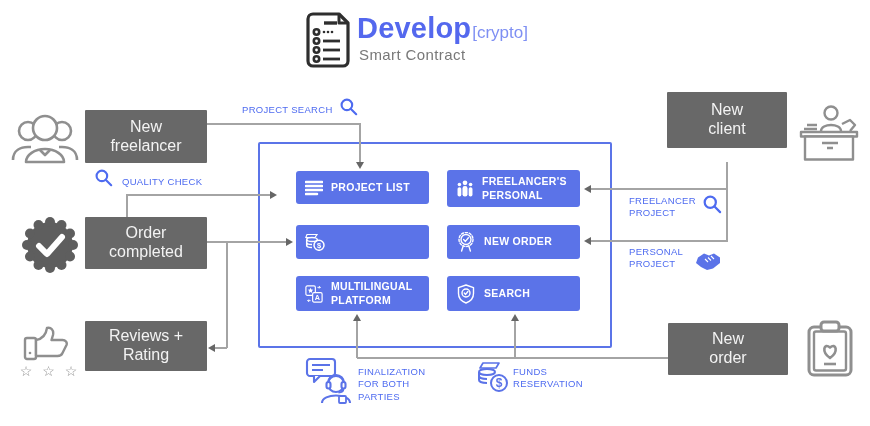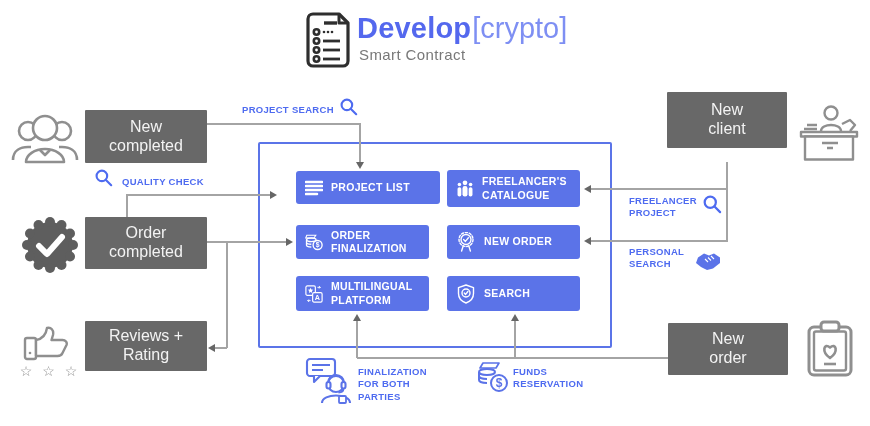--- a/index.html
+++ b/index.html
@@ -3,32 +3,32 @@
 <meta charset="utf-8">
 <style>
   html,body{margin:0;padding:0;background:#fff;}
   #stage{
     position:relative;width:870px;height:426px;background:#fff;overflow:hidden;
     font-family:"Liberation Sans",sans-serif;
   }
   
   .hdr-title{position:absolute;left:357px;top:12px;display:flex;align-items:baseline;}
   .hdr-bold{font-size:29px;font-weight:bold;color:#5468ee;letter-spacing:.2px;}
-  .hdr-bracket{font-size:29px;font-weight:500;color:#7e8ff3;margin-left:1px;}
+  .hdr-bracket{font-size:17px;font-weight:500;color:#7e8ff3;margin-left:1px;}
   .hdr-sub{position:absolute;left:359px;top:46px;font-size:15px;color:#787878;letter-spacing:.4px;}
   
   .gbox{position:absolute;background:#686868;color:#f3f3f3;display:flex;align-items:center;justify-content:center;text-align:center;font-size:16px;line-height:1.18;border-radius:1px;}
   .gbox span{display:block;max-width:96px;}
   .gbox.narrow span{max-width:64px;}
   
   #platform{position:absolute;left:258px;top:142px;width:354px;height:206px;border:2px solid #5b74e8;border-radius:2px;background:#fff;box-sizing:border-box;}
   .pbtn{position:absolute;background:#5b73e8;color:#fff;border-radius:3px;display:flex;align-items:center;gap:8px;padding-left:9px;box-sizing:border-box;}
   .pbtn .blabel{font-size:10.5px;font-weight:bold;letter-spacing:.3px;line-height:1.25;max-width:98px;}
   
-  .clabel{position:absolute;color:#4e6bf0;font-size:9.5px;font-weight:bold;letter-spacing:.3px;line-height:1.3;}
+  .clabel{position:absolute;color:#4e6bf0;font-size:9.5px;font-weight:normal;letter-spacing:.3px;line-height:1.3;}
   
   .hline,.vline{position:absolute;background:#a4a4a4;}
   .hline{height:1.6px;}
   .vline{width:1.6px;}
   .arr{position:absolute;width:0;height:0;}
   .arr.r{border-top:4px solid transparent;border-bottom:4px solid transparent;border-left:7px solid #666;}
   .arr.l{border-top:4px solid transparent;border-bottom:4px solid transparent;border-right:7px solid #666;}
   .arr.d{border-left:4px solid transparent;border-right:4px solid transparent;border-top:7px solid #666;}
   .arr.u{border-left:4px solid transparent;border-right:4px solid transparent;border-bottom:7px solid #666;}
   .abs{position:absolute;}
@@ -113,65 +113,64 @@
   </svg>
   <svg class="abs" style="left:804px;top:320px" width="52" height="58" viewBox="0 0 52 58" stroke="#8f8f8f" fill="#fff" stroke-width="3" stroke-linejoin="round">
     <rect x="5" y="7" width="42" height="48" rx="5"></rect>
     <rect x="10" y="11.5" width="32" height="39" rx="2" stroke-width="2.4"></rect>
     <rect x="17" y="2" width="18" height="9" rx="3"></rect>
     <path d="M26 38 c-9 -6.5 -6 -15.5 0 -10.5 c6 -5 9 4 0 10.5 z" fill="none" stroke-width="2.6"></path>
     <path d="M20 44 h12" stroke-width="2.6"></path>
   </svg>
 
   <div class="gbox" style="left:85px;top:110px;width:122px;height:53px">
-      <span>New completed</span>
+      <span>New freelancer</span>
     </div>
   <div class="gbox" style="left:85px;top:217px;width:122px;height:52px">
       <span>Order completed</span>
     </div>
   <div class="gbox" style="left:85px;top:321px;width:122px;height:50px">
       <span>Reviews + Rating</span>
     </div>
   <div class="gbox narrow" style="left:667px;top:92px;width:120px;height:56px">
       <span>New client</span>
     </div>
   <div class="gbox narrow" style="left:668px;top:323px;width:120px;height:52px">
       <span>New order</span>
     </div>
 
   <div id="platform"></div>
 
-  <div class="pbtn" style="left:296px;top:171px;width:144px;height:33px">
+  <div class="pbtn" style="left:296px;top:171px;width:133px;height:33px">
     <svg width="18" height="16" viewBox="0 0 18 16" stroke="#fff" stroke-width="2.6" stroke-linecap="round">
       <path d="M1 2 h16 M1 6 h16 M1 10 h16 M1 14 h11" fill="none"></path>
     </svg>
     <span class="blabel">PROJECT LIST</span>
   </div>
 
   <div class="pbtn" style="left:447px;top:170px;width:133px;height:37px">
     <svg width="20" height="19" viewBox="0 0 20 19" fill="#fff">
       <circle cx="3.8" cy="5" r="2"></circle>
         <rect x="1.7" y="8" width="4.2" height="10.5" rx="2"></rect>
       <circle cx="16.2" cy="5" r="2"></circle>
         <rect x="14.1" y="8" width="4.2" height="10.5" rx="2"></rect>
       <circle cx="10" cy="3.2" r="2.6"></circle>
         <rect x="7.2" y="6.8" width="5.6" height="11.7" rx="2.6"></rect>
     </svg>
-    <span class="blabel">FREELANCER'S CATALOGUE</span>
+    <span class="blabel">FREELANCER'S PERSONAL</span>
   </div>
 
   <div class="pbtn" style="left:296px;top:225px;width:133px;height:34px">
     <svg width="20" height="18" viewBox="0 0 20 18" stroke="#fff" stroke-width="1.5" fill="none">
       <path d="M2 1.5 h10 l-2 3 H0.8 z" stroke-width="1.2"></path>
       <ellipse cx="7" cy="6.5" rx="5.3" ry="2"></ellipse>
       <path d="M1.7 6.5 v6 c0 1.1 2.4 2 5.3 2 M1.7 9.5 c0 1.1 2.4 2 5.3 2"></path>
       <circle cx="14" cy="12.3" r="5"></circle>
       <text x="14" y="15.1" text-anchor="middle" font-size="7.5" font-weight="bold" fill="#fff" stroke="none" font-family="Liberation Sans, sans-serif">$</text>
     </svg>
-    <span class="blabel">ORDER FINALIZATION</span>
   </div>
 
   <div class="pbtn" style="left:447px;top:225px;width:133px;height:34px">
     <svg width="20" height="20" viewBox="0 0 20 20" stroke="#fff" stroke-width="1.4" fill="none" stroke-linecap="round" stroke-linejoin="round">
       <circle cx="10" cy="7.5" r="7" stroke-dasharray="2.2 1.8"></circle>
       <circle cx="10" cy="7.5" r="5"></circle>
       <path d="M7.6 7.6 l1.8 1.8 3 -3.6"></path>
       <path d="M7.2 14 l-1.6 5 M12.8 14 l1.6 5"></path>
     </svg>
     <span class="blabel">NEW ORDER</span>
@@ -236,21 +235,21 @@
       <path d="M10.3 10.3 L15.3 15.3"></path>
   </svg>
   <div class="clabel" style="left:122px;top:176px">QUALITY CHECK</div>
 
   <div class="clabel" style="left:629px;top:195px;width:76px">FREELANCER PROJECT</div>
   <svg class="abs" style="left:703px;top:195px" width="19" height="19" viewBox="0 0 17 17" stroke="#4e6bf0" stroke-width="2" fill="none" stroke-linecap="round">
     <circle cx="6.5" cy="6.5" r="5"></circle>
       <path d="M10.3 10.3 L15.3 15.3"></path>
   </svg>
 
-  <div class="clabel" style="left:629px;top:246px;width:70px">PERSONAL SEARCH</div>
+  <div class="clabel" style="left:629px;top:246px;width:70px">PERSONAL PROJECT</div>
   <svg class="abs" style="left:694px;top:251px" width="30" height="19" viewBox="0 0 30 19">
     <path d="M4 6.5 L10 2.5 l5 2 5 -2 6 4 v5.5 l-7 5.5 -6 1.5 -6 -3 -5 -4 z" fill="#5b73e8"></path>
     <path d="M11 8 l3 3 M14 6.5 l3 3 M17 5 l3 3" stroke="#fff" stroke-width="1.1" fill="none"></path>
   </svg>
 
   <svg class="abs" style="left:305px;top:357px" width="50" height="47" viewBox="0 0 50 47" stroke="#5b73e8" stroke-width="2.1" fill="#fff" stroke-linejoin="round">
     <rect x="2" y="2" width="28" height="17" rx="3"></rect>
     <path d="M9 19 v6 l6 -6"></path>
     <path d="M7 8 h18 M7 13 h11" fill="none" stroke-width="1.9"></path>
     <path d="M17 46 c0 -10 28 -10 28 0"></path>

